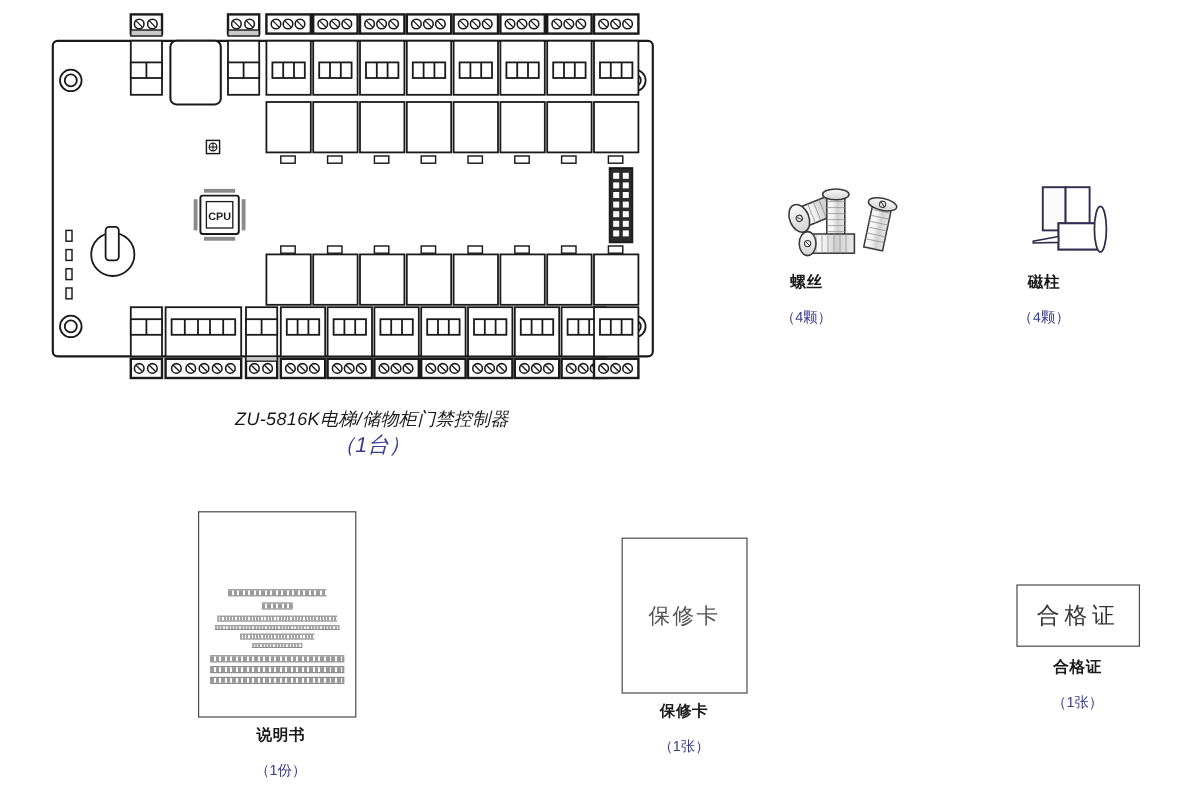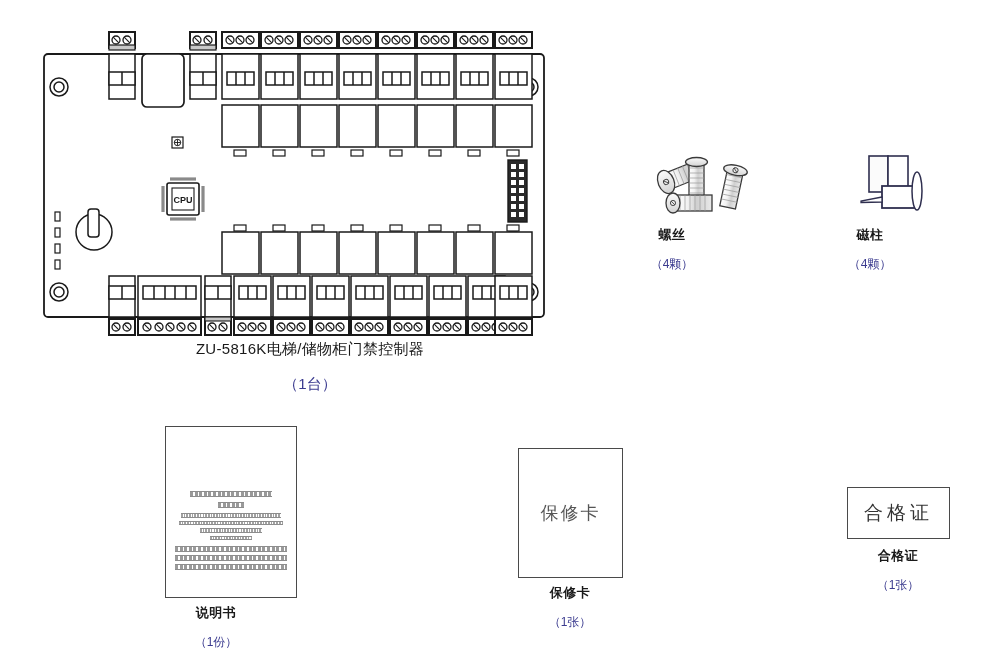--- a/index.html
+++ b/index.html
@@ -21,21 +21,21 @@
   .cap-qty{
     font-size:12px;color:#3b3b8f;
     text-align:center;white-space:nowrap;margin-top:12px;
   }
   .cap-main{
     font-size:15px;color:#1a1a1a;text-align:center;white-space:nowrap;
     letter-spacing:.3px;
   }
 
   
-  .pcb-wrap{left:20px;top:20px;width:560px;height:330px;}
+  .pcb-wrap{left:20px;top:0;width:560px;height:330px;}
   .pcb-svg{display:block;}
 
   
   .paper{
     background:#ffffff;border:1.5px solid #4a4a4a;
     box-sizing:border-box;
   }
   .manual{left:165px;top:426px;width:132px;height:172px;}
   .warranty{left:518px;top:448px;width:105px;height:130px;}
   .cert{left:847px;top:487px;width:103px;height:52px;}
@@ -464,23 +464,23 @@
           <circle cx="493" cy="307" r="4" stroke-width="1.3"></circle>
             <line x1="490.2" y1="304.2" x2="495.8" y2="309.8" stroke-width="1.1"></line>
           <circle cx="503" cy="307" r="4" stroke-width="1.3"></circle>
             <line x1="500.2" y1="304.2" x2="505.8" y2="309.8" stroke-width="1.1"></line>
         </g>
 
       </g>
     </svg>
   </div>
 
-  <div class="abs" style="left:100px;top:340px;width:420px;">
+  <div class="abs" style="left:100px;top:340px;width:420px;font-style:italic;">
     <div class="cap-main">ZU-5816K电梯/储物柜门禁控制器</div>
-    <div class="cap-qty" style="font-size:15px;margin-top:16px;">（1台）</div>
+    <div class="cap-qty" style="font-size:18px;margin-top:0;">（1台）</div>
   </div>
 
   <div class="abs" style="left:645px;top:152px;width:120px;height:68px;">
     <svg width="120" height="68" viewBox="0 0 120 68" xmlns="http://www.w3.org/2000/svg">
       <defs>
         <linearGradient id="shaft" x1="0" y1="0" x2="1" y2="0">
           <stop offset="0%" stop-color="#ffffff"></stop>
             <stop offset="35%" stop-color="#f2f2f2"></stop>
           <stop offset="60%" stop-color="#cfcfcf"></stop>
             <stop offset="100%" stop-color="#eaeaea"></stop>
@@ -585,21 +585,21 @@
       <div class="ml" style="width:22%;margin-bottom:5px;"></div>
       <div class="ml tiny" style="width:88%;"></div>
       <div class="ml tiny" style="width:92%;"></div>
       <div class="ml tiny" style="width:54%;"></div>
       <div class="ml tiny" style="width:36%;margin-bottom:6px;"></div>
       <div class="ml" style="width:99%;"></div>
       <div class="ml" style="width:99%;"></div>
       <div class="ml" style="width:99%;"></div>
     </div>
   </div>
-  <div class="abs" style="left:136px;top:604px;width:160px;">
+  <div class="abs" style="left:154px;top:604px;width:160px;">
     <div class="cap-name">说明书</div>
     <div class="cap-qty">（1份）</div>
   </div>
 
   <div class="abs paper warranty">
     <div class="warranty-text">保修卡</div>
   </div>
   <div class="abs" style="left:490px;top:584px;width:160px;">
     <div class="cap-name">保修卡</div>
     <div class="cap-qty">（1张）</div>

